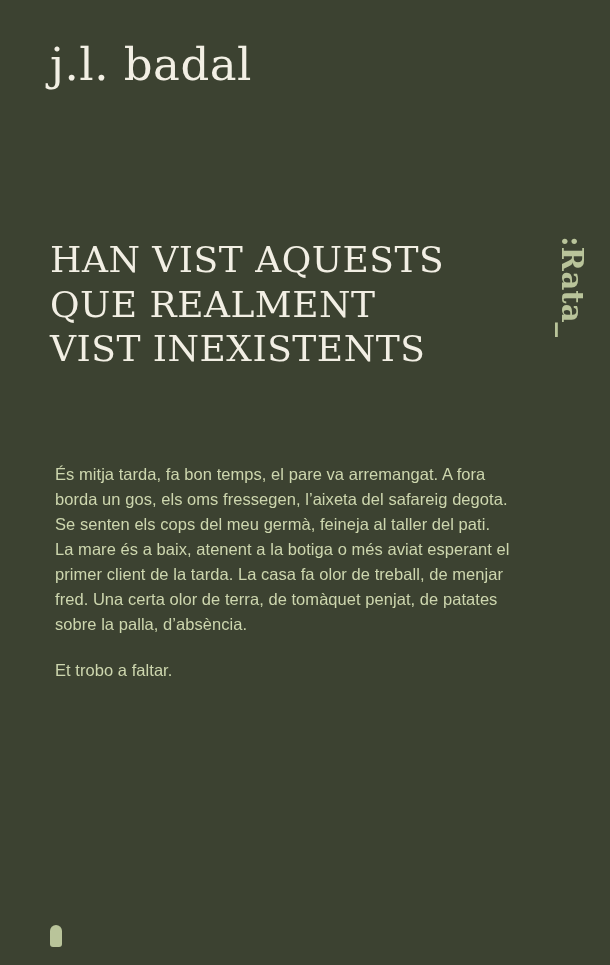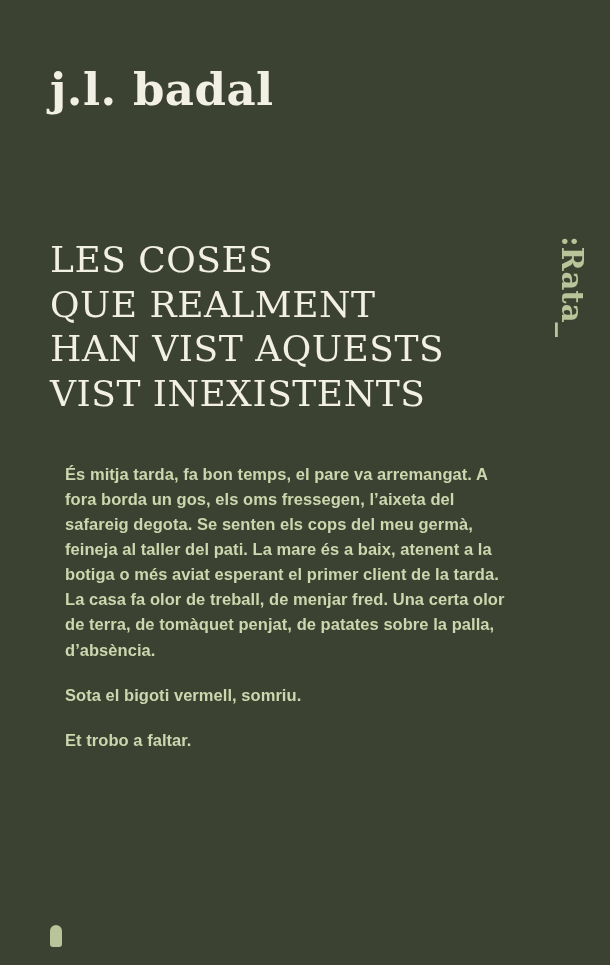--- a/index.html
+++ b/index.html
@@ -16,23 +16,23 @@
   }
   .cover {
     position: relative;
     width: 610px;
     height: 965px;
     box-sizing: border-box;
   }
   .author {
     position: absolute;
     left: 50px;
-    top: 65px;
+    top: 40px;
     font-family: "DejaVu Serif", "Liberation Serif", serif;
-    font-weight: bold;
+    font-weight: normal;
     font-size: 45px;
     letter-spacing: 0.5px;
     color: #f2efe4;
     line-height: 1.1;
   }
   .publisher {
     position: absolute;
     right: 24px;
     top: 236px;
     writing-mode: vertical-rl;
@@ -53,24 +53,23 @@
     font-family: "DejaVu Serif", "Liberation Serif", serif;
     font-weight: normal;
     font-size: 36px;
     letter-spacing: 0.5px;
     color: #f2efe4;
     line-height: 1.24;
     white-space: nowrap;
   }
   .blurb {
     position: absolute;
-    left: 65px;
+    left: 55px;
     top: 462px;
     width: 455px;
-    font-weight: bold;
   }
   .blurb p {
     margin: 0 0 20px 0;
     font-family: "Liberation Sans", sans-serif;
     font-size: 16.5px;
     line-height: 1.52;
     color: #cdd6ae;
     letter-spacing: 0.05px;
   }
   .blurb p:last-child {
@@ -89,27 +88,25 @@
 </head>
 <body>
 
 <div class="cover">
 
   <div class="author">j.l. badal</div>
 
   <div class="publisher">:Rata_</div>
 
   <div class="title">
-    <div class="title-line">LES COSES</div>
+    <div class="title-line">HAN VIST AQUESTS</div>
     <div class="title-line">QUE REALMENT</div>
-    <div class="title-line">HAN VIST AQUESTS</div>
     <div class="title-line">VIST INEXISTENTS</div>
   </div>
 
   <div class="blurb">
     <p>És mitja tarda, fa bon temps, el pare va arremangat. A fora borda un gos, els oms fressegen, l’aixeta del safareig degota. Se senten els cops del meu germà, feineja al taller del pati. La mare és a baix, atenent a la botiga o més aviat esperant el primer client de la tarda. La casa fa olor de treball, de menjar fred. Una certa olor de terra, de tomàquet penjat, de patates sobre la palla, d’absència.</p>
-    <p>Sota el bigoti vermell, somriu.</p>
     <p>Et trobo a faltar.</p>
   </div>
 
   <div class="footer-mark"></div>
 
 </div>
 
 </body></html>

